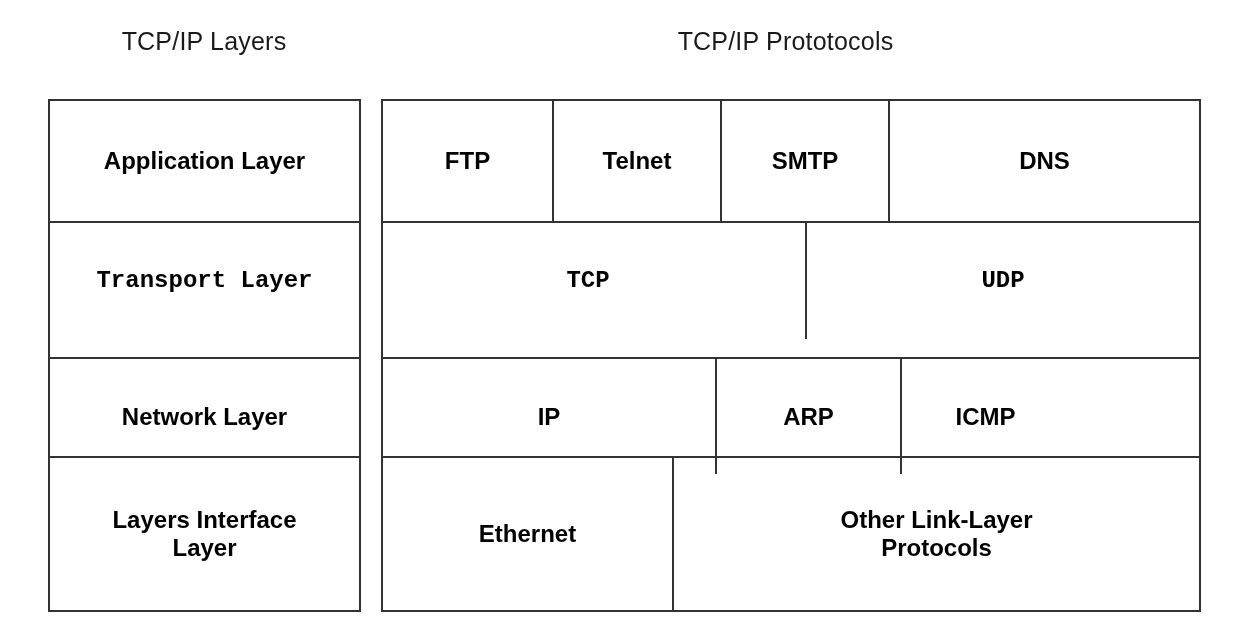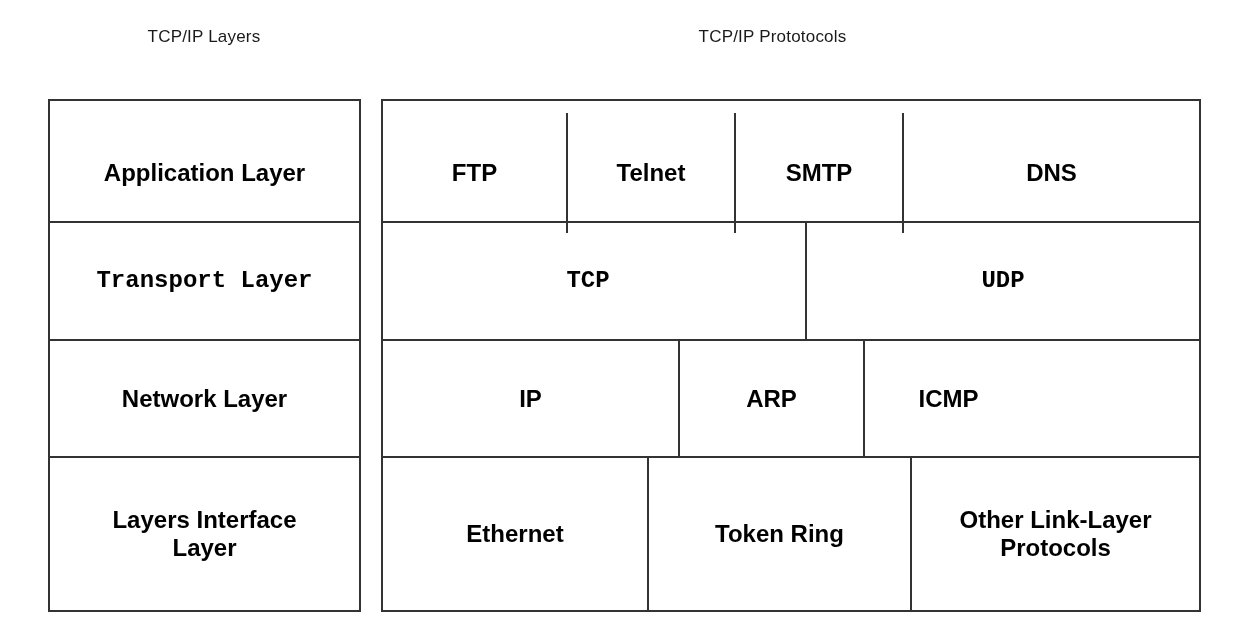--- a/index.html
+++ b/index.html
@@ -19,51 +19,51 @@
   #canvas {
     position: absolute;
     inset: 0;
     width: 1252px;
     height: 640px;
   }
 
   
   .title {
     position: absolute;
-    font-size: 17px;
+    font-size: 25px;
     font-weight: 400;
     color: #1a1a1a;
     letter-spacing: 0.2px;
     white-space: nowrap;
     text-align: center;
   }
   #title-layers   { left: 48px;  top: 27px; width: 312px; }
-  #title-protocols{ left: 363px; top: 27px; width: 819px; }
+  #title-protocols{ left: 376px; top: 27px; width: 819px; }
 
   
   .table {
     position: absolute;
     border: 2px solid #333333;
     box-sizing: border-box;
     background: #ffffff;
   }
   #layers-table    { left: 48px;  top: 99px; width: 313px; height: 513px; }
   #protocols-table { left: 381px; top: 99px; width: 820px; height: 513px; }
 
   .row {
     position: absolute;
     left: 0;
     right: 0;
     display: flex;
     box-sizing: border-box;
   }
   
-  .row-app   { top: 12px;   height: 120px; }
+  .row-app   { top: 0px;   height: 120px; }
   .row-tran  { top: 120px; height: 118px; border-top: 2px solid #333333; font-family: Liberation Mono, monospace; }
-  .row-net   { top: 238px; height: 117px; border-top: 2px solid #333333; }
+  .row-net   { top: 256px; height: 117px; border-top: 2px solid #333333; }
   .row-link  { top: 355px; height: 154px; border-top: 2px solid #333333; }
 
   .cell {
     position: relative;
     display: flex;
     align-items: center;
     justify-content: center;
     box-sizing: border-box;
     font-size: 24px;
     font-weight: bold;
@@ -75,37 +75,37 @@
   }
   .cell + .cell {
     border-left: 2px solid #333333;
   }
 
   
   .cell-full { flex: 1 1 100%; }
 
   
   .c-http   { width: 146px; }
-  .c-ftp    { width: 183px; }
+  .c-ftp    { width: 169px; }
   .c-telnet { width: 168px; }
   .c-smtp   { width: 168px; }
   .c-dns    { flex: 1 1 auto; }
 
   
   .c-tcp { width: 410px; }
   .c-udp { flex: 1 1 auto; margin-left: 12px; }
 
   
-  .c-ip   { width: 295px; }
+  .c-ip   { width: 332px; }
   .c-arp  { width: 185px; }
   .c-icmp { width: 169px; text-align: center; }
   .c-igmp { flex: 1 1 auto; }
 
   
-  .c-eth   { width: 264px; }
+  .c-eth   { width: 289px; }
   .c-token { width: 263px; }
   .c-other { flex: 1 1 auto; }
 </style>
 </head>
 <body>
 
 <div id="canvas">
 
   <div class="title" id="title-layers">TCP/IP Layers</div>
 
@@ -147,20 +147,19 @@
     </div>
 
     <div class="row row-net">
       <div class="cell c-ip">IP</div>
       <div class="cell c-arp">ARP</div>
       <div class="cell c-icmp">ICMP</div>
     </div>
 
     <div class="row row-link">
       <div class="cell c-eth">Ethernet</div>
-      <div class="cell c-token">Token Ring</div>
       <div class="cell c-other">Other Link-Layer
 Protocols</div>
     </div>
 
   </div>
 
 </div>
 
 </body></html>

